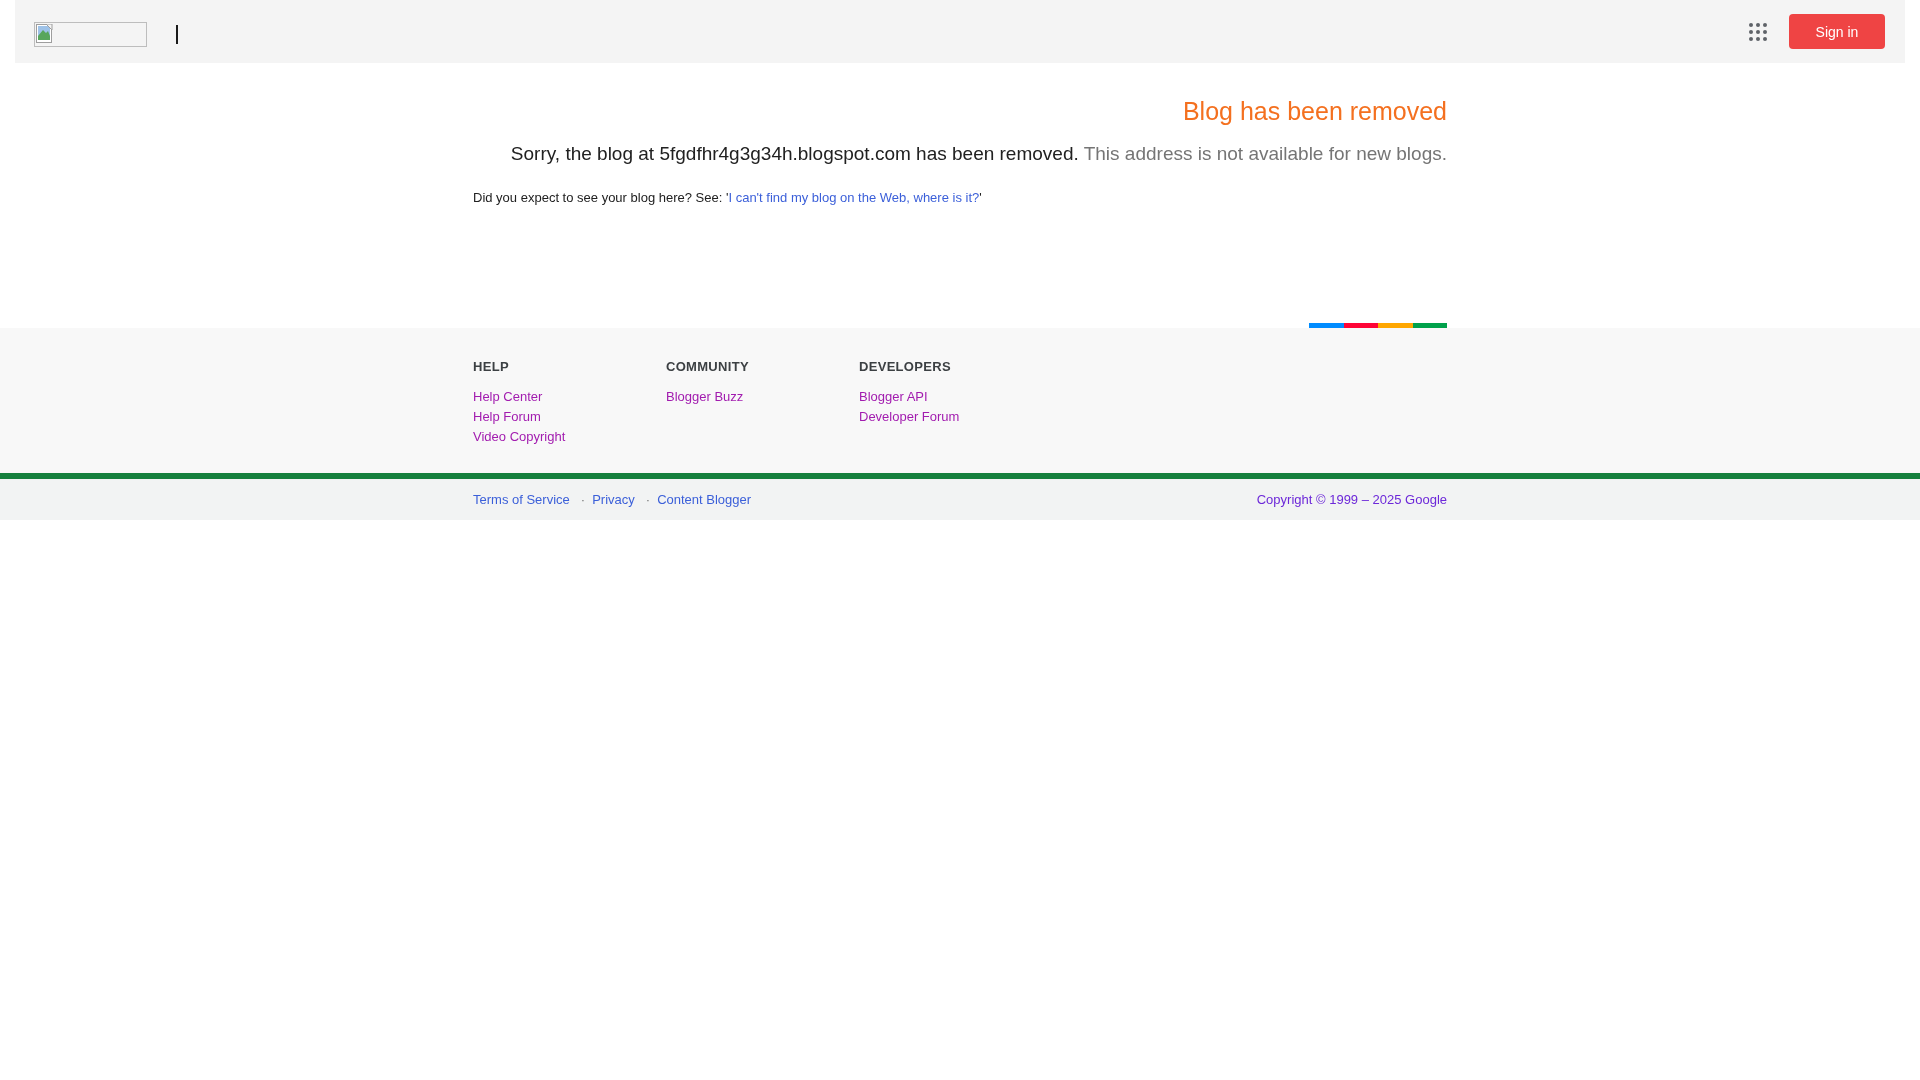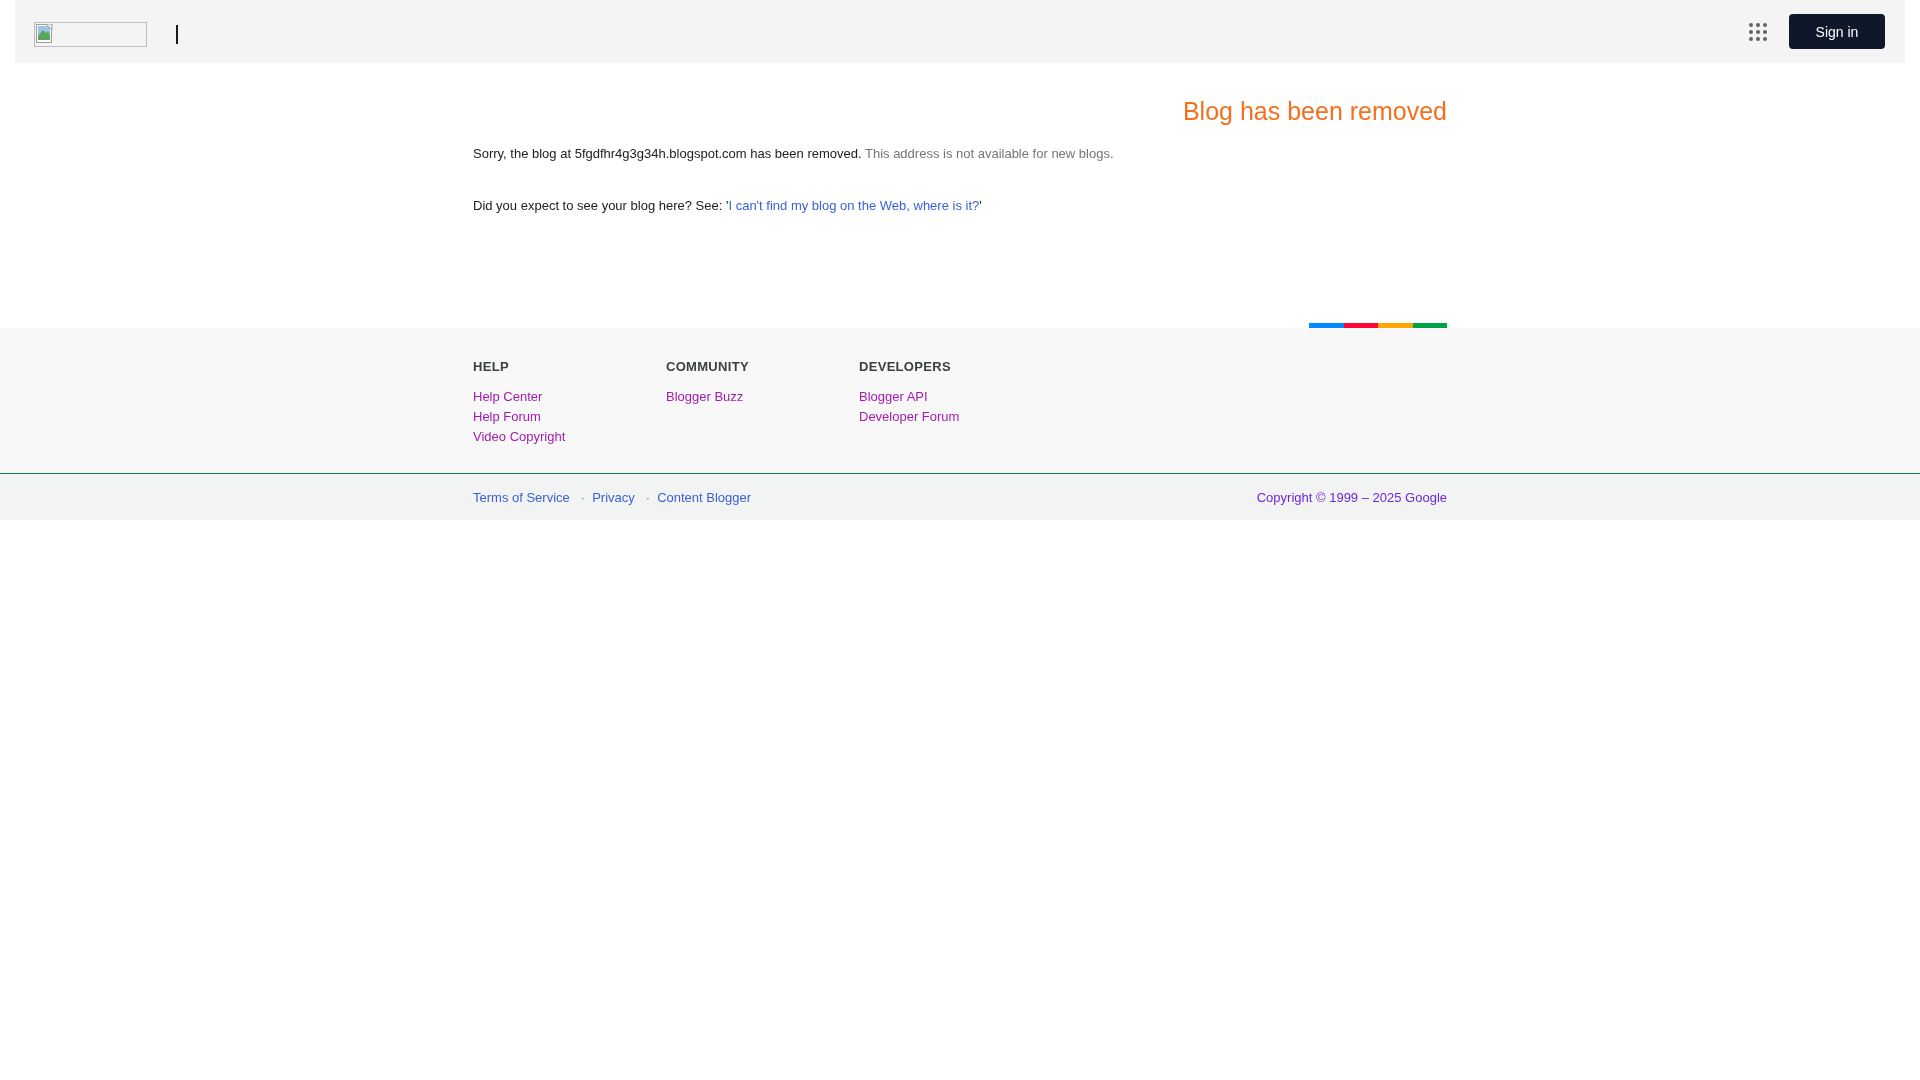--- a/index.html
+++ b/index.html
@@ -38,38 +38,38 @@
     width: 18px; height: 18px;
     display: grid;
     grid-template-columns: repeat(3, 4px);
     grid-template-rows: repeat(3, 4px);
     gap: 3px;
     cursor: pointer;
   }
   .apps-grid i { background: #5f6368; border-radius: 50%; }
   .sign-in {
     width: 96px; height: 35px;
-    background: #0f172a; color: #ffffff;
+    background: #ef4444; color: #ffffff;
     border: none; border-radius: 4px;
     font-size: 14px; font-family: "Liberation Sans", sans-serif;
     cursor: pointer;
   }
 
   
   .container { width: 974px; margin: 0 auto; position: relative; }
   .main-section { position: relative; height: 265px; background: #ffffff; }
   .main-section .container { height: 100%; }
   .page-title {
     margin: 0; padding-top: 33px;
     color: #f4701f;
     font-size: 25px; font-weight: 400; line-height: 30px; text-align: right;
   }
-  .msg { margin: 20px 0 0 0; font-size: 13px; line-height: 16px; color: #212121; }
+  .msg { margin: 20px 0 0 0; font-size: 19px; line-height: 16px; color: #212121; text-align: right; }
   .msg .secondary { color: #757575; }
-  .expect { margin: 36px 0 0 0; font-size: 13px; line-height: 16px; color: #212121; }
+  .expect { margin: 28px 0 0 0; font-size: 13px; line-height: 16px; color: #212121; }
   .inline-link { color: #3b5fd9; text-decoration: none; cursor: pointer; }
 
   .accent-bar {
     position: absolute; right: 0; bottom: 0;
     width: 138px; height: 5px; display: flex;
   }
   .accent-bar i { flex: 1; }
 
   
   .footer-main { background: #f8f8f8; height: 145px; }
@@ -78,21 +78,21 @@
   .col-title {
     font-size: 13px; font-weight: bold; color: #3c4043;
     letter-spacing: 0.3px; margin-bottom: 13px;
   }
   .footer-col a {
     display: block; font-size: 13px; line-height: 20px;
     color: #a21caf; text-decoration: none; cursor: pointer;
   }
 
   .footer-bottom {
-    background: #f2f3f3; border-top: 1px solid #15803d;
+    background: #f2f3f3; border-top: 6px solid #15803d;
     height: 47px;
   }
   .footer-bottom .container {
     display: flex; align-items: center; justify-content: space-between;
     height: 100%; font-size: 13px;
   }
   .legal { display: flex; align-items: center; }
   .legal a { color: #3b5fd9; text-decoration: none; cursor: pointer; }
   .legal .sep { color: #757575; margin: 0 7px 0 11px; }
   .copyright { color: #6d28d9; }

